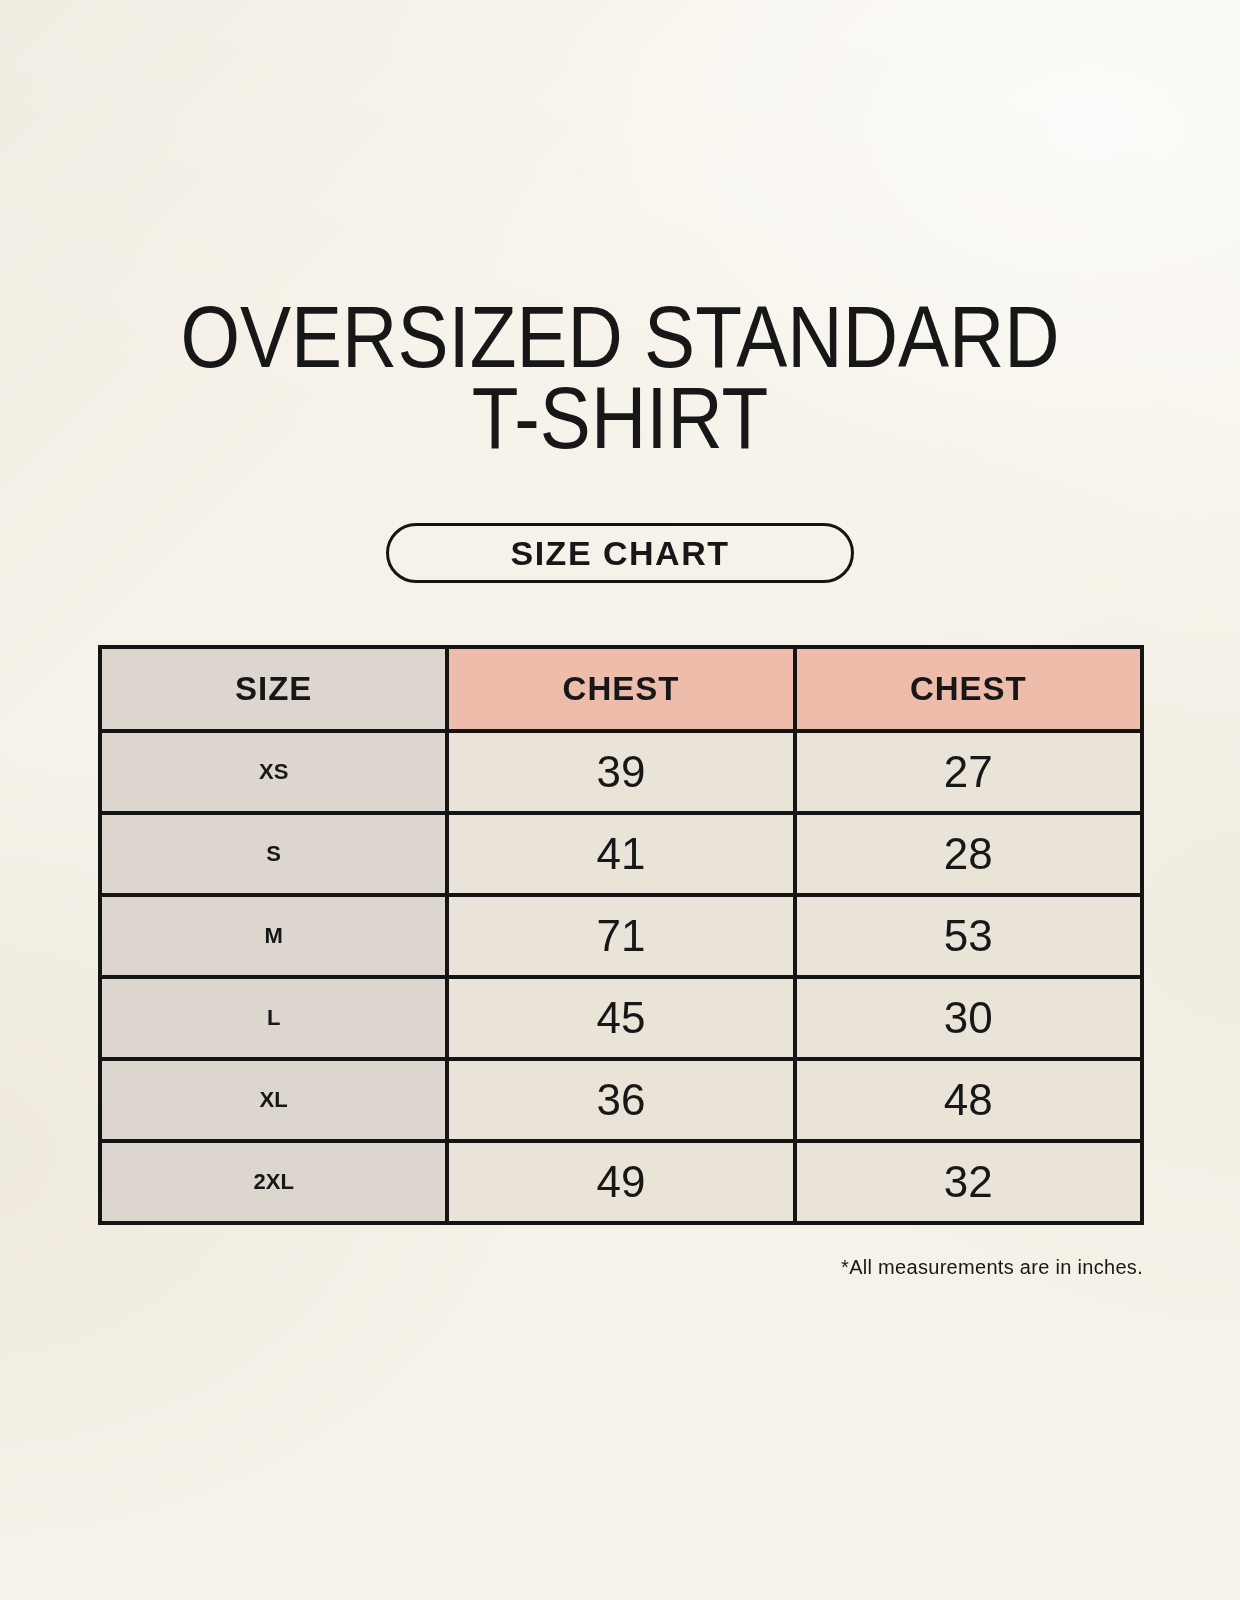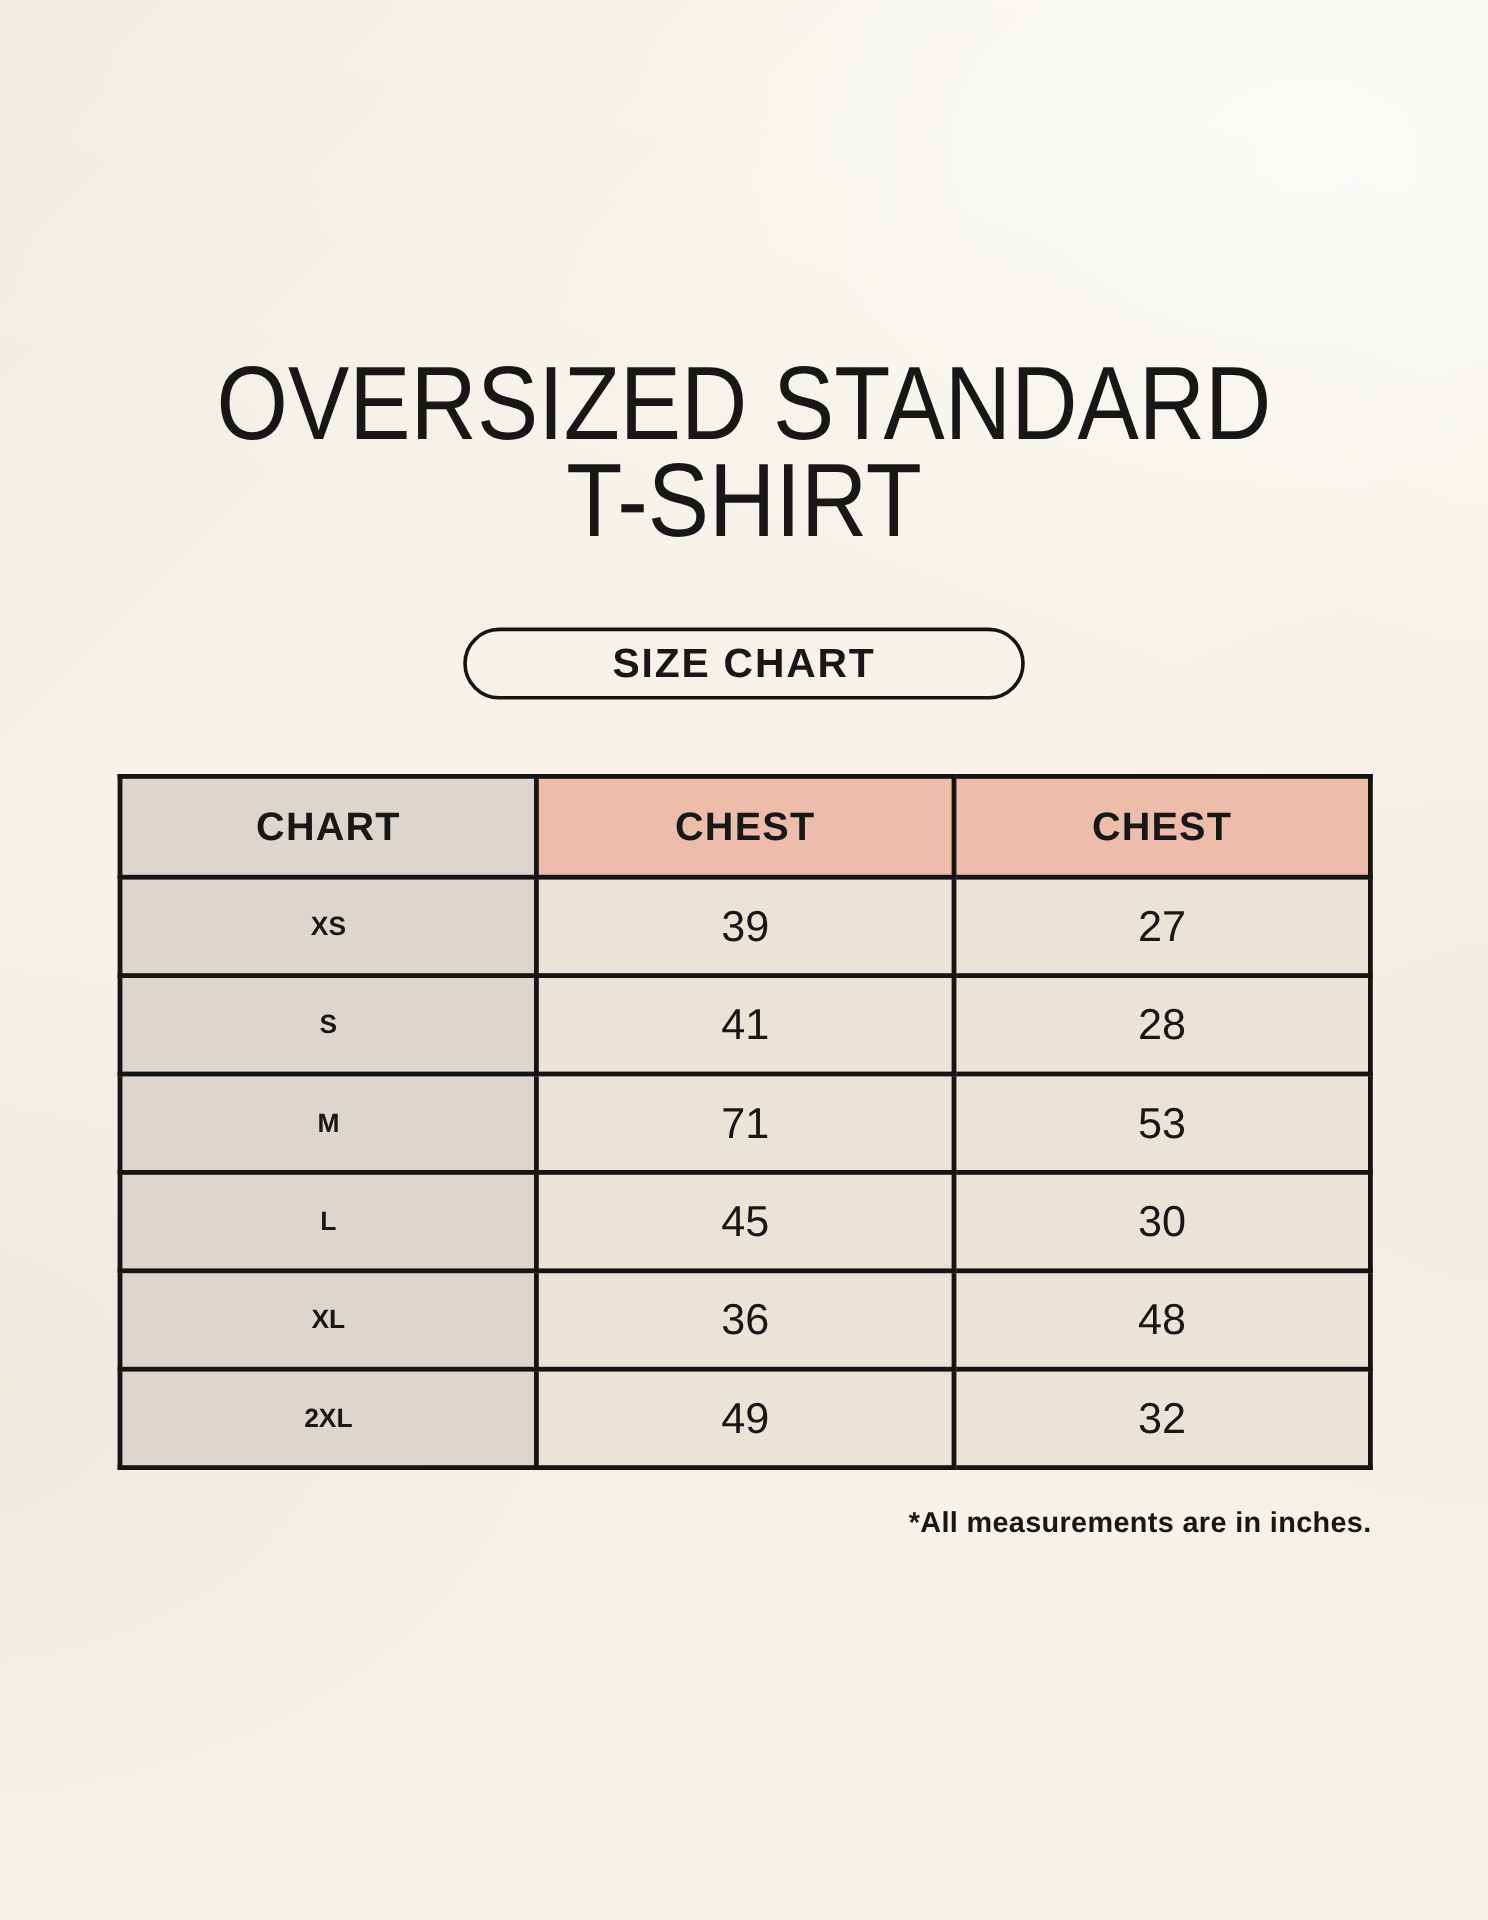--- a/index.html
+++ b/index.html
@@ -83,54 +83,54 @@
     font-size: 33px;
     font-weight: 700;
     letter-spacing: 1px;
     background: var(--header-pink);
   }
   .size-table thead th.size-head {
     background: var(--size-col);
   }
   .size-table tbody td {
     height: 82px;
-    font-size: 36px;
+    font-size: 44px;
     font-weight: 400;
     background: var(--cell-cream);
   }
   .size-table tbody td.size-cell {
     font-size: 22px;
     font-weight: 700;
     background: var(--size-col);
   }
   .footnote {
     position: absolute;
     top: 1256px;
     right: 97px;
-    font-size: 24px;
-    font-weight: 700;
+    font-size: 20px;
+    font-weight: 400;
     letter-spacing: 0.3px;
     text-align: right;
   }
 </style>
 </head>
 <body>
 
 <div class="canvas">
 
   <h1 class="title"><span>OVERSIZED STANDARD</span><br><span>T-SHIRT</span></h1>
 
   <div class="pill">
     <span>SIZE CHART</span>
   </div>
 
   <table class="size-table">
     <thead>
       <tr>
-        <th class="size-head">CHART</th>
+        <th class="size-head">SIZE</th>
         <th>CHEST</th>
         <th>CHEST</th>
       </tr>
     </thead>
     <tbody>
       <tr>
         <td class="size-cell">XS</td>
         <td>39</td>
         <td>27</td>
       </tr>

